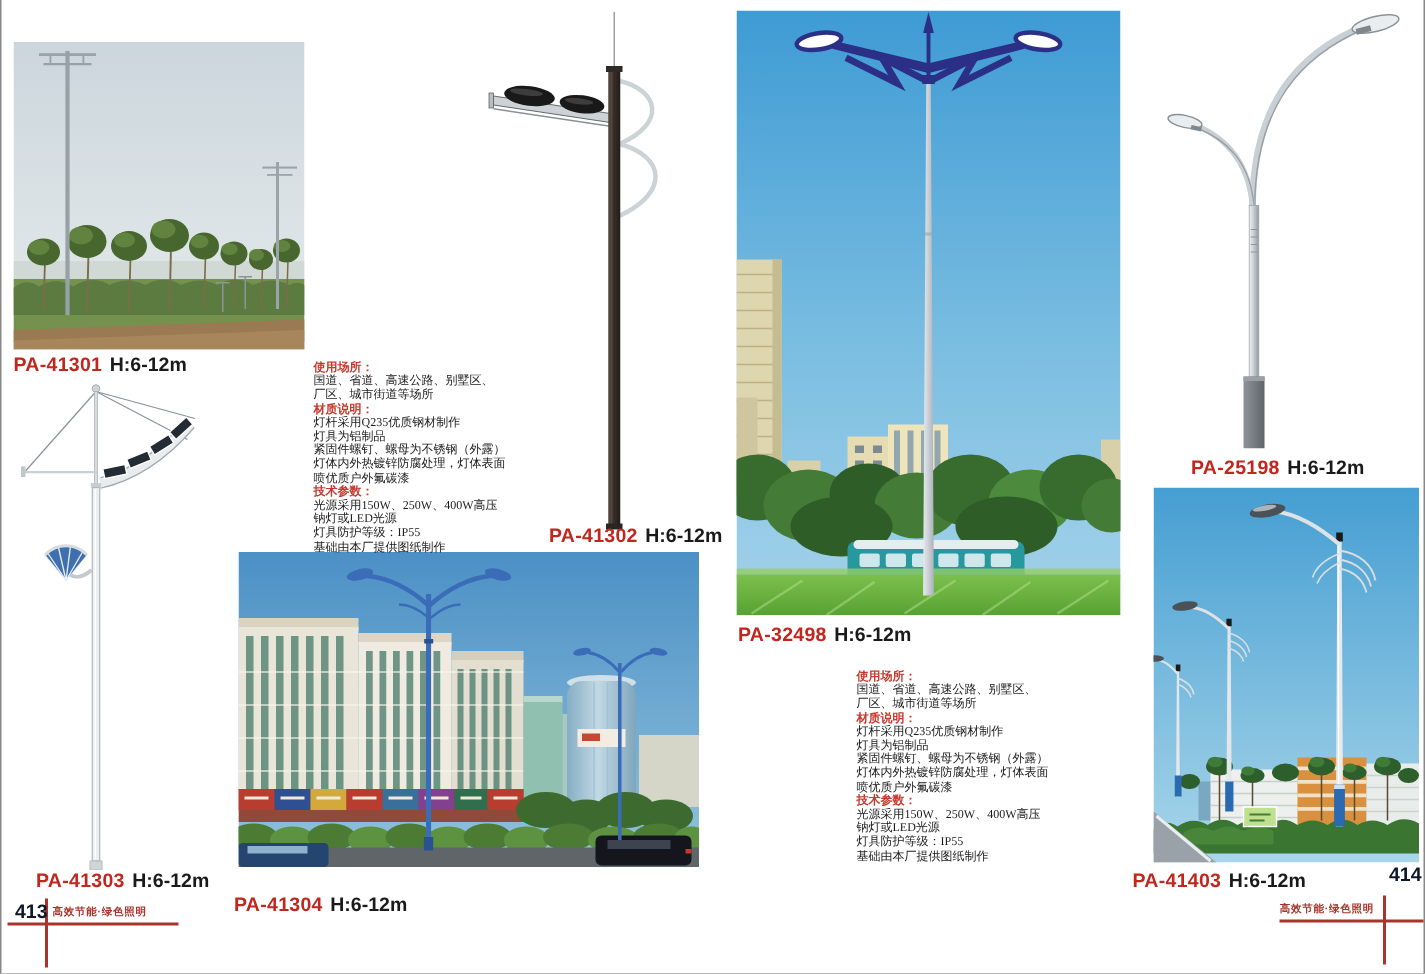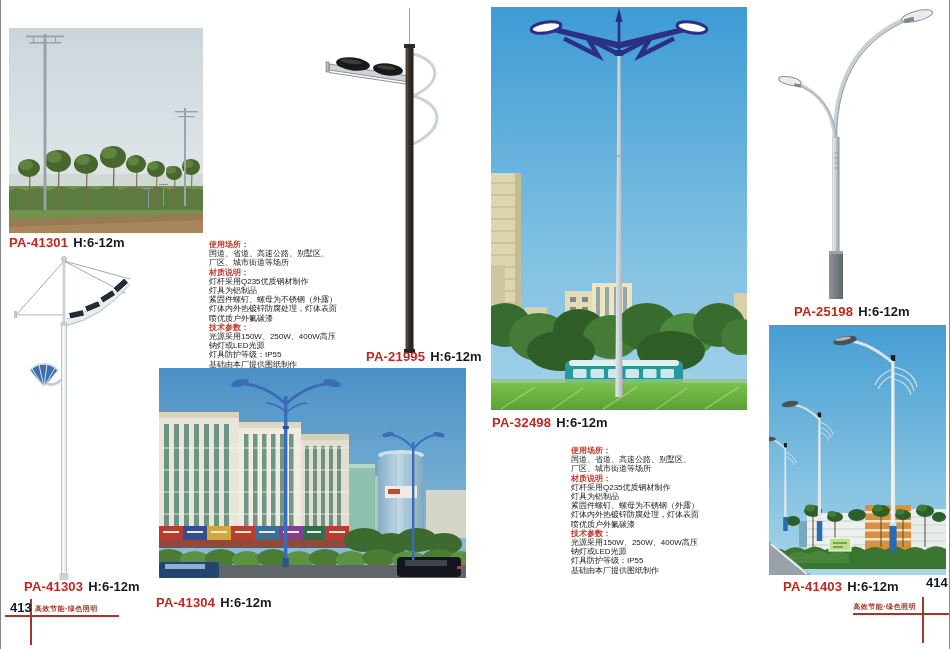--- a/index.html
+++ b/index.html
@@ -9,21 +9,21 @@
     margin:0 auto;
   }
   figure.photo{position:absolute;margin:0;padding:0;line-height:0;}
   
   .plabel{position:absolute;white-space:nowrap;font-size:13px;line-height:14px;}
   .pcode{color:#c0271f;font-weight:bold;letter-spacing:0.2px;}
   .pheight{color:#1a1a1a;font-weight:600;margin-left:5px;}
   
   .spec{position:absolute;width:160px;font-size:8px;line-height:9.2px;letter-spacing:0;}
   .spec .sh{color:#c43a2e;font-weight:bold;}
-  .spec .sl{color:#1a1a1a;}
+  .spec .sl{color:#1a1a1a;font-family:Liberation Serif, serif;}
   
   .fnum{position:absolute;font-size:13px;font-weight:bold;color:#0f172a;line-height:13px;}
   .fslogan{position:absolute;font-size:7px;font-weight:bold;color:#a8342c;line-height:9px;letter-spacing:0.5px;white-space:nowrap;}
   .fline{position:absolute;height:1.5px;background:#a8342c;}
   .fvline{position:absolute;width:1.5px;background:#a8342c;}
 </style>
 </head>
 <body>
 
 <div class="page">
@@ -122,21 +122,21 @@
       <g>
         <rect x="87" y="36" width="11" height="4" fill="#2e2a28"></rect>
         <rect x="88.5" y="40" width="8" height="303" fill="url(#s2p)"></rect>
         <rect x="90.2" y="40" width="1" height="303" fill="#6a5c52" opacity="0.5"></rect>
         <rect x="87" y="341" width="11" height="4" fill="#2a2422"></rect>
       </g>
     </svg>
   </figure>
 
   <div class="plabel" style="left:365px;top:350px">
-    <span class="pcode">PA-21995</span><span class="pheight">H:6-12m</span>
+    <span class="pcode">PA-41302</span><span class="pheight">H:6-12m</span>
   </div>
 
   <figure class="photo" style="left:2px;top:248px">
     <svg width="140" height="332" viewBox="0 0 140 332">
       <g stroke="#8a9298" stroke-width="0.8">
         <line x1="61" y1="13" x2="127" y2="31"></line>
         <line x1="61" y1="13" x2="122" y2="45"></line>
         <line x1="61" y1="13" x2="14" y2="66"></line>
       </g>
       <circle cx="61" cy="11" r="2.5" fill="#cfd4d8" stroke="#9aa2a8" stroke-width="0.6"></circle>
@@ -616,21 +616,21 @@
         <path d="M124,48 C 136,50 143,57 145,66" stroke="#d8dee2" stroke-width="1.2" fill="none"></path>
         <path d="M124,54 C 134,56 140,62 142,70" stroke="#d8dee2" stroke-width="1.2" fill="none"></path>
         <path d="M124,44 C 114,48 108,54 106,60" stroke="#d8dee2" stroke-width="1.1" fill="none"></path>
         <path d="M124,50 C 116,54 111,59 109,64" stroke="#d8dee2" stroke-width="1.1" fill="none"></path>
         <rect x="120.4" y="198" width="7.2" height="28" fill="#2a6ab0"></rect>
         <rect x="120.4" y="198" width="7.2" height="3" fill="#cfe0f0"></rect>
       </g>
     </svg>
   </figure>
 
-  <div class="plabel" style="left:782px;top:580px">
+  <div class="plabel" style="left:754px;top:580px">
     <span class="pcode">PA-41403</span><span class="pheight">H:6-12m</span>
   </div>
 
   <div>
     <div class="fline" style="left:4px;top:615px;width:114px"></div>
     <div class="fvline" style="left:29px;top:599px;height:46px"></div>
     <div class="fnum" style="left:9px;top:601px">413</div>
     <div class="fslogan" style="left:34px;top:604px">高效节能·绿色照明</div>
   </div>
 

